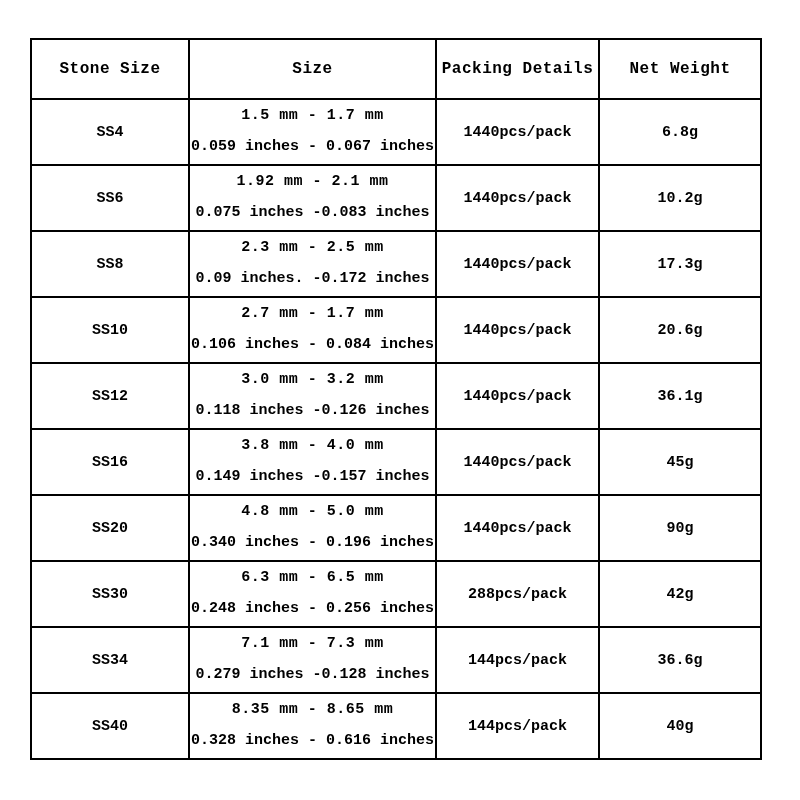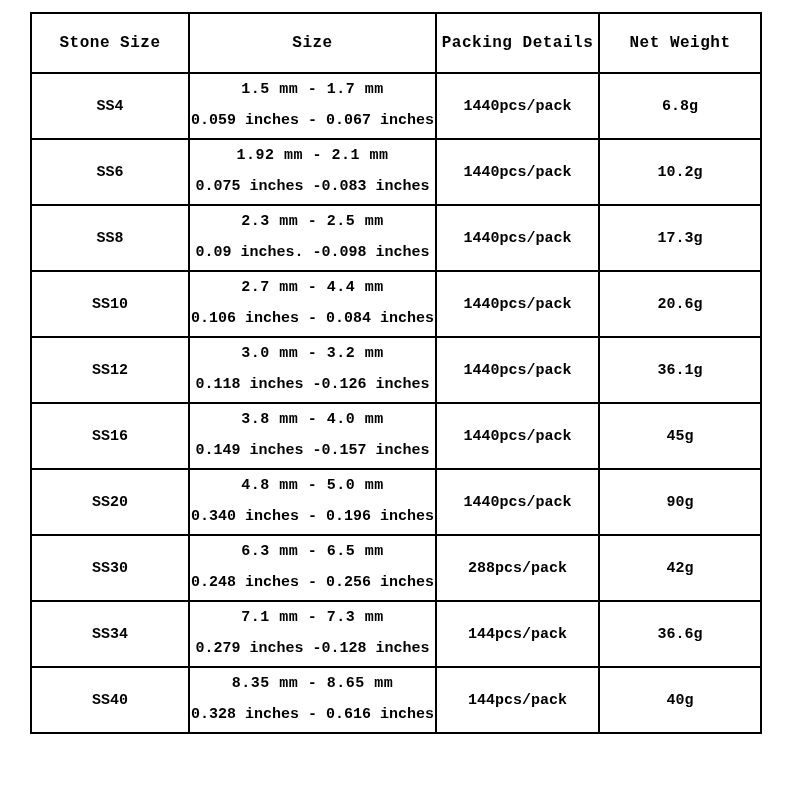--- a/index.html
+++ b/index.html
@@ -11,21 +11,21 @@
   }
   .canvas {
     position: relative;
     width: 800px;
     height: 800px;
     background: #ffffff;
   }
   table.spec-table {
     position: absolute;
     left: 30px;
-    top: 12px;
+    top: 38px;
     width: 730px;
     border-collapse: collapse;
     table-layout: fixed;
     background: #ffffff;
   }
   table.spec-table th,
   table.spec-table td {
     border: 2px solid #000000;
     text-align: center;
     vertical-align: middle;
@@ -100,32 +100,32 @@
     </td>
     <td class="col-pack">1440pcs/pack</td>
     <td class="col-weight">10.2g</td>
   </tr>
 
   <tr>
     <td class="col-stone">SS8</td>
     <td class="col-size">
       <div class="size-stack">
         <div class="size-mm">2.3 mm - 2.5 mm</div>
-        <div class="size-in">0.09 inches. -0.098 inches</div>
+        <div class="size-in">0.09 inches. -0.172 inches</div>
       </div>
     </td>
     <td class="col-pack">1440pcs/pack</td>
     <td class="col-weight">17.3g</td>
   </tr>
 
   <tr>
     <td class="col-stone">SS10</td>
     <td class="col-size">
       <div class="size-stack">
-        <div class="size-mm">2.7 mm - 4.4 mm</div>
+        <div class="size-mm">2.7 mm - 1.7 mm</div>
         <div class="size-in">0.106 inches - 0.084 inches</div>
       </div>
     </td>
     <td class="col-pack">1440pcs/pack</td>
     <td class="col-weight">20.6g</td>
   </tr>
 
   <tr>
     <td class="col-stone">SS12</td>
     <td class="col-size">

